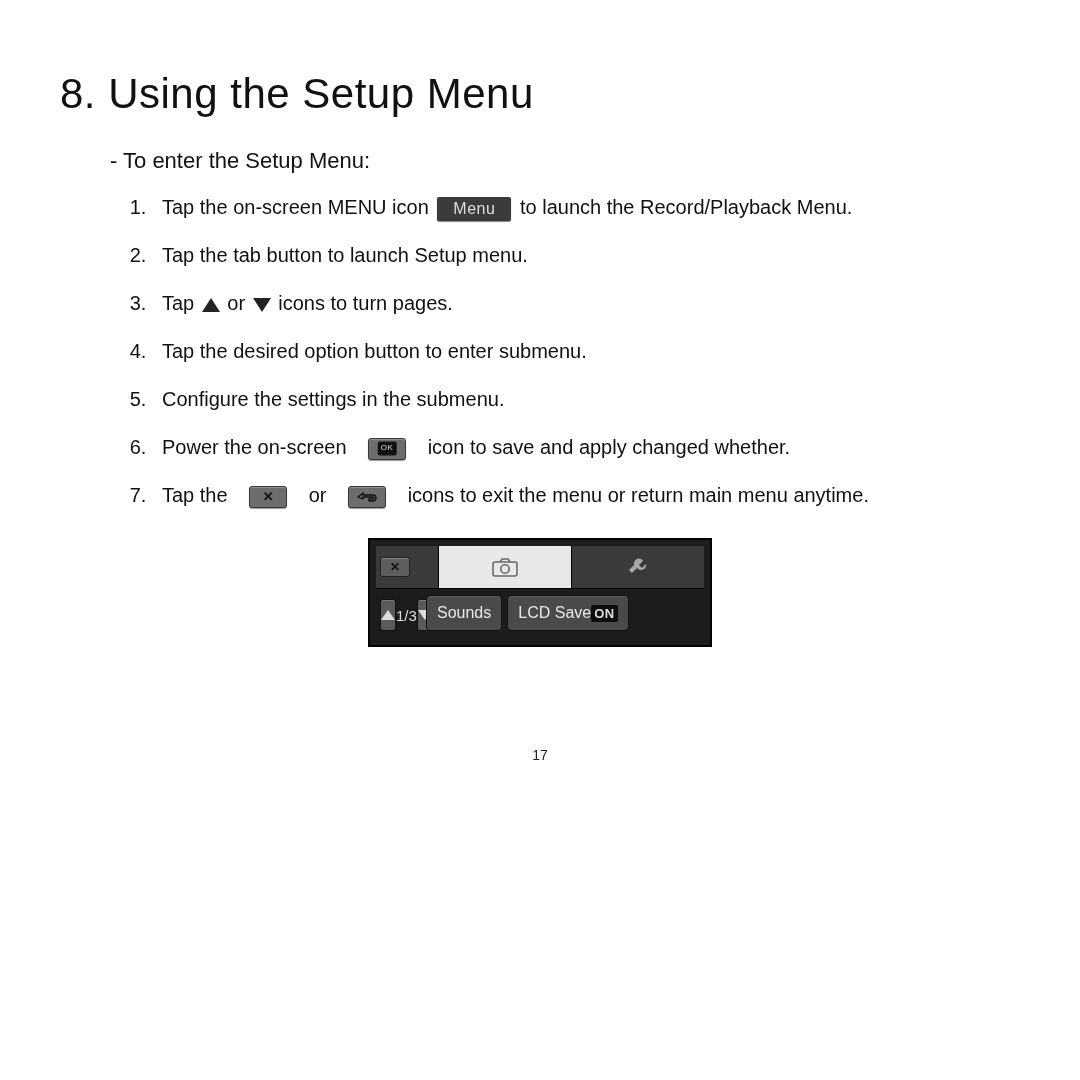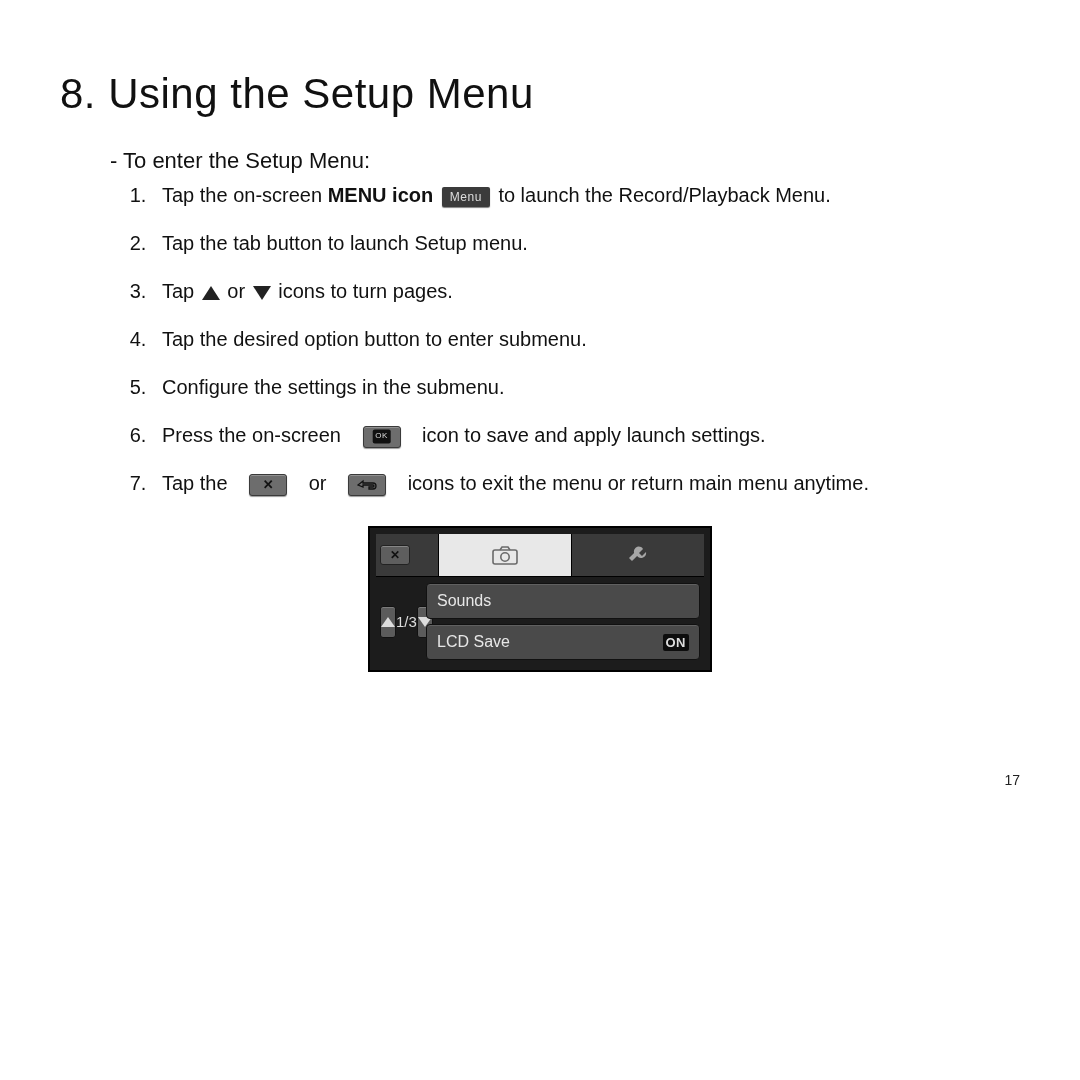--- a/index.html
+++ b/index.html
@@ -1,26 +1,26 @@
 <!DOCTYPE html>
 <html><head>
 <meta charset="utf-8">
 <style>
   html,body{margin:0;padding:0;background:#fff;font-family:Verdana,Geneva,sans-serif;color:#111;width:1080px}
   .page{padding:70px 60px 40px 60px;box-sizing:border-box;width:1080px}
   h1{font-size:42px;font-weight:400;margin:0 0 30px 0;letter-spacing:.5px}
   .intro{margin-left:50px;font-size:20px;line-height:1.5}
   .intro p{margin:0 0 30px 0}
-  h2{font-size:22px;font-weight:400;margin:10px 0 6px 50px}
+  h2{font-size:22px;font-weight:400;margin:10px 0 18px 50px}
   ol.steps{list-style:decimal;margin:0 0 0 92px;padding:0;font-size:20px}
   ol.steps li{margin:0 0 18px 0;padding-left:10px;line-height:1.5}
-  .bold{font-weight:700}
+  .bold{font-weight:400}
   
   .chip{display:inline-block;vertical-align:middle;background:#3b3b3b;color:#ddd;font-size:12px;line-height:1;padding:5px 6px 6px 6px;border-radius:2px;margin:0 3px;box-shadow:0 1px 1px rgba(0,0,0,.5)}
-  .chip.menu{font-size:12px;letter-spacing:.5px;padding:4px 8px}
+  .chip.menu{font-size:16px;letter-spacing:.5px;padding:4px 16px}
   .tri{display:inline-block;vertical-align:middle;width:0;height:0;margin:0 2px}
   .tri.up{border-left:9px solid transparent;border-right:9px solid transparent;border-bottom:14px solid #222}
   .tri.down{border-left:9px solid transparent;border-right:9px solid transparent;border-top:14px solid #222}
   .btn{display:inline-block;vertical-align:middle;background:#6d6d6d;border:1px solid #3a3a3a;border-radius:3px;width:36px;height:20px;margin:0 16px;position:relative;box-shadow:inset 0 1px 0 rgba(255,255,255,.25),0 1px 1px rgba(0,0,0,.4)}
   .btn .oklbl{position:absolute;left:50%;top:50%;transform:translate(-50%,-54%);background:#111;color:#ddd;font-size:8px;padding:1px 3px;border-radius:2px;letter-spacing:.5px}
   .btn .x{position:absolute;left:50%;top:50%;transform:translate(-50%,-50%);color:#111;font-size:13px;font-weight:700}
   .btn svg{position:absolute;left:50%;top:50%;transform:translate(-50%,-50%)}
   
   .device-wrap{display:flex;justify-content:center;margin-top:28px}
   .device{width:344px;background:#1c1c1c;border:2px solid #000;padding:6px;box-sizing:border-box}
@@ -30,27 +30,27 @@
   .tabbar .gap{flex:0 0 24px}
   .tab{flex:1;display:flex;align-items:center;justify-content:center;border-left:1px solid #000}
   .tab.active{background:#e8e8e8}
   .tab svg{opacity:.85}
   .dbody{display:flex;padding:6px 4px 4px 4px;gap:6px}
   .side{width:40px;display:flex;align-items:center;padding:4px 0}
   .side .sq{width:30px;height:30px;background:#5b5b5b;border:1px solid #111;border-radius:3px;display:flex;align-items:center;justify-content:center;box-shadow:inset 0 1px 0 rgba(255,255,255,.2)}
   .side .sq .tup{width:0;height:0;border-left:7px solid transparent;border-right:7px solid transparent;border-bottom:10px solid #ddd}
   .side .sq .tdn{width:0;height:0;border-left:7px solid transparent;border-right:7px solid transparent;border-top:10px solid #ddd}
   .side .pg{color:#ddd;font-size:15px;font-family:Arial,sans-serif}
-  .list{flex:1;display:flex;flex-direction:column;gap:5px}
+  .list{flex:1;display:flex;flex-direction:row;gap:5px}
   .row{background:#4a4a4a;border:1px solid #111;border-radius:4px;height:34px;display:flex;align-items:center;justify-content:space-between;padding:0 10px;box-shadow:inset 0 1px 0 rgba(255,255,255,.12)}
   .row span{color:#e7e7e7;font-size:16px;font-family:Arial,sans-serif}
   .badge{background:#0d0d0d;border-radius:2px;padding:1px 3px;display:flex;align-items:center}
   .badge .on{color:#ddd;font-size:13px;font-weight:700;letter-spacing:.5px}
   .badge svg{display:block}
-  .pagenum{text-align:right;font-size:14px;margin-top:100px;color:#222}
+  .pagenum{text-align:center;font-size:14px;margin-top:100px;color:#222}
 </style>
 </head>
 <body>
 
 <div class="page">
   <h1>8. Using the Setup Menu</h1>
 
 
   <h2>- To enter the Setup Menu:</h2>
 
@@ -60,21 +60,21 @@
       <span class="chip menu">Menu</span>
       <span> to launch the Record/Playback Menu.</span>
     </li>
     <li>Tap the tab button to launch Setup menu.</li>
     <li>
       <span>Tap </span><span class="tri up"></span><span> or </span><span class="tri down"></span><span> icons to turn pages.</span>
     </li>
     <li>Tap the desired option button to enter submenu.</li>
     <li>Configure the settings in the submenu.</li>
     <li>
-      <span>Press the on-screen </span><span class="btn"><span class="oklbl">OK</span></span><span> icon to save and apply launch settings.</span>
+      <span>Power the on-screen </span><span class="btn"><span class="oklbl">OK</span></span><span> icon to save and apply changed whether.</span>
     </li>
     <li>
       <span>Tap the </span><span class="btn"><span class="x">✕</span></span><span> or </span><span class="btn"><svg width="20" height="12" viewBox="0 0 20 12">
             <path d="M1 6 L6 2 L6 4 L16 4 A3 3 0 0 1 16 10 L12 10 L12 8 L16 8 A1 1 0 0 0 16 6 L6 6 L6 8 Z" fill="none" stroke="#111" stroke-width="1.3"></path>
           </svg></span><span> icons to exit the menu or return main menu anytime.</span>
     </li>
   </ol>
 
   <div class="device-wrap">
     <div class="device">

